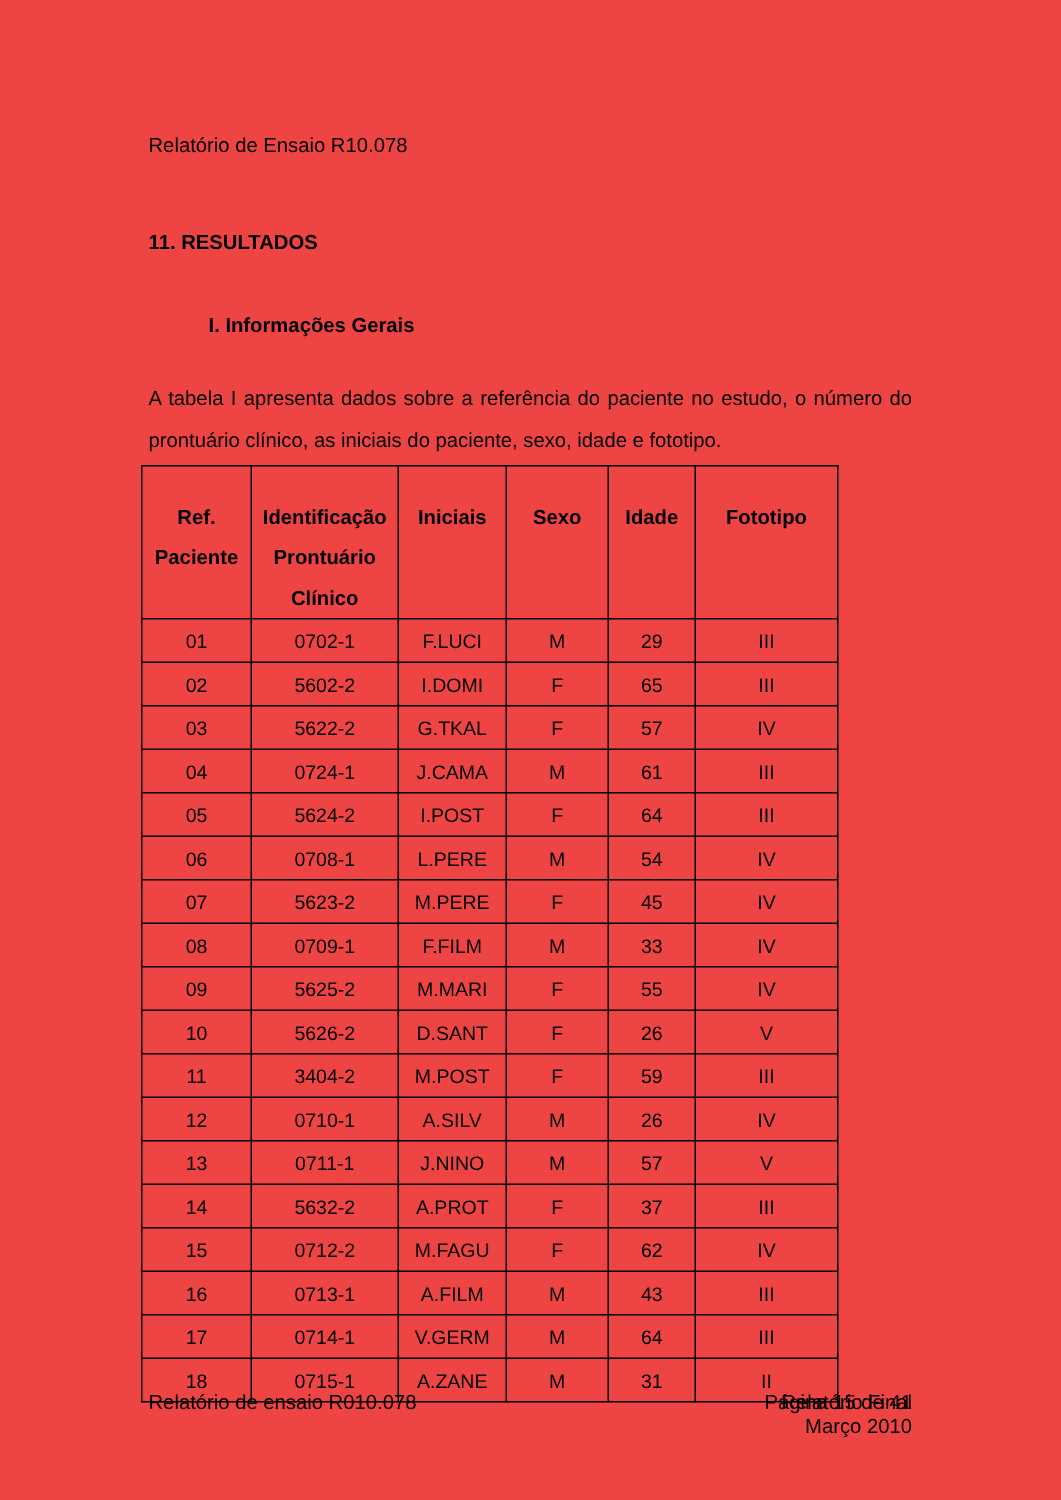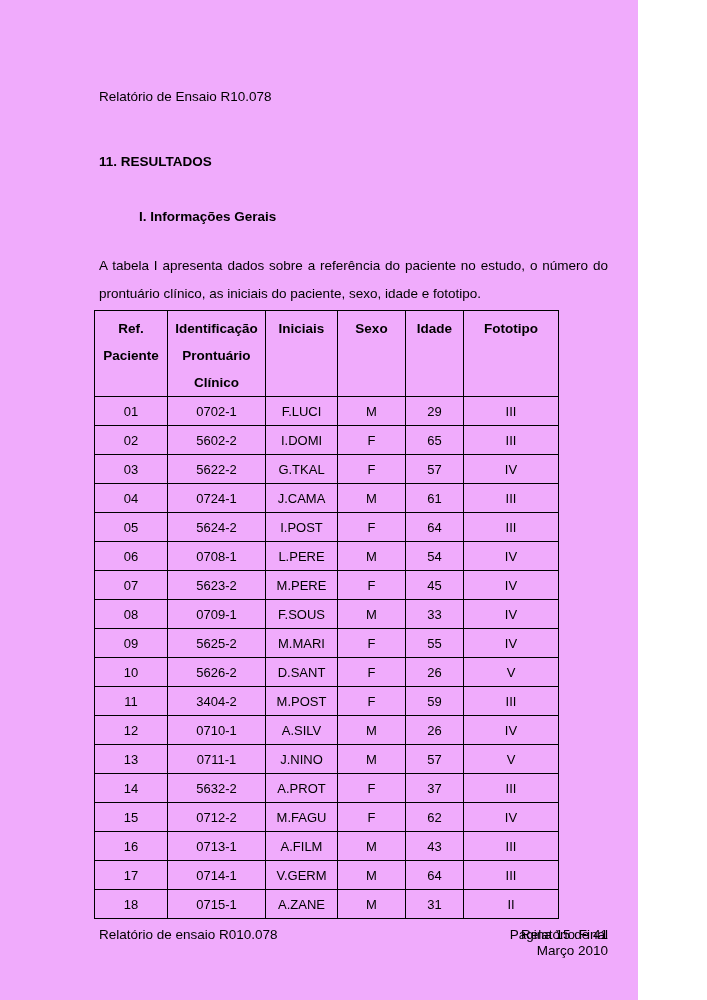--- a/index.html
+++ b/index.html
@@ -2,23 +2,23 @@
 <html><head>
 <meta charset="utf-8">
 <style>
   html, body {
     margin: 0;
     padding: 0;
     background: #ffffff;
   }
   .page {
     position: relative;
-    width: 638px;
+    width: 707px;
     height: 1000px;
-    background: #f0abfc;
+    background: #ef4444;
     color: #000000;
     font-family: "Liberation Sans", sans-serif;
     overflow: hidden;
   }
   .running-header {
     position: absolute;
     left: 99px;
     top: 89px;
     font-size: 13.5px;
     white-space: nowrap;
@@ -62,21 +62,21 @@
     border: 1px solid #000000;
     padding: 0;
     overflow: hidden;
   }
   table.patients th {
     font-size: 13.5px;
     font-weight: bold;
     vertical-align: top;
     height: 80px;
     box-sizing: border-box;
-    padding-top: 4px;
+    padding-top: 20px;
   }
   table.patients th .hline {
     line-height: 27px;
     text-align: center;
   }
   table.patients td {
     height: 29px;
     box-sizing: border-box;
     text-align: center;
     vertical-align: middle;
@@ -207,21 +207,21 @@
           <td>07</td>
           <td>5623-2</td>
           <td>M.PERE</td>
           <td>F</td>
           <td>45</td>
           <td>IV</td>
         </tr>
         <tr>
           <td>08</td>
           <td>0709-1</td>
-          <td>F.SOUS</td>
+          <td>F.FILM</td>
           <td>M</td>
           <td>33</td>
           <td>IV</td>
         </tr>
         <tr>
           <td>09</td>
           <td>5625-2</td>
           <td>M.MARI</td>
           <td>F</td>
           <td>55</td>

